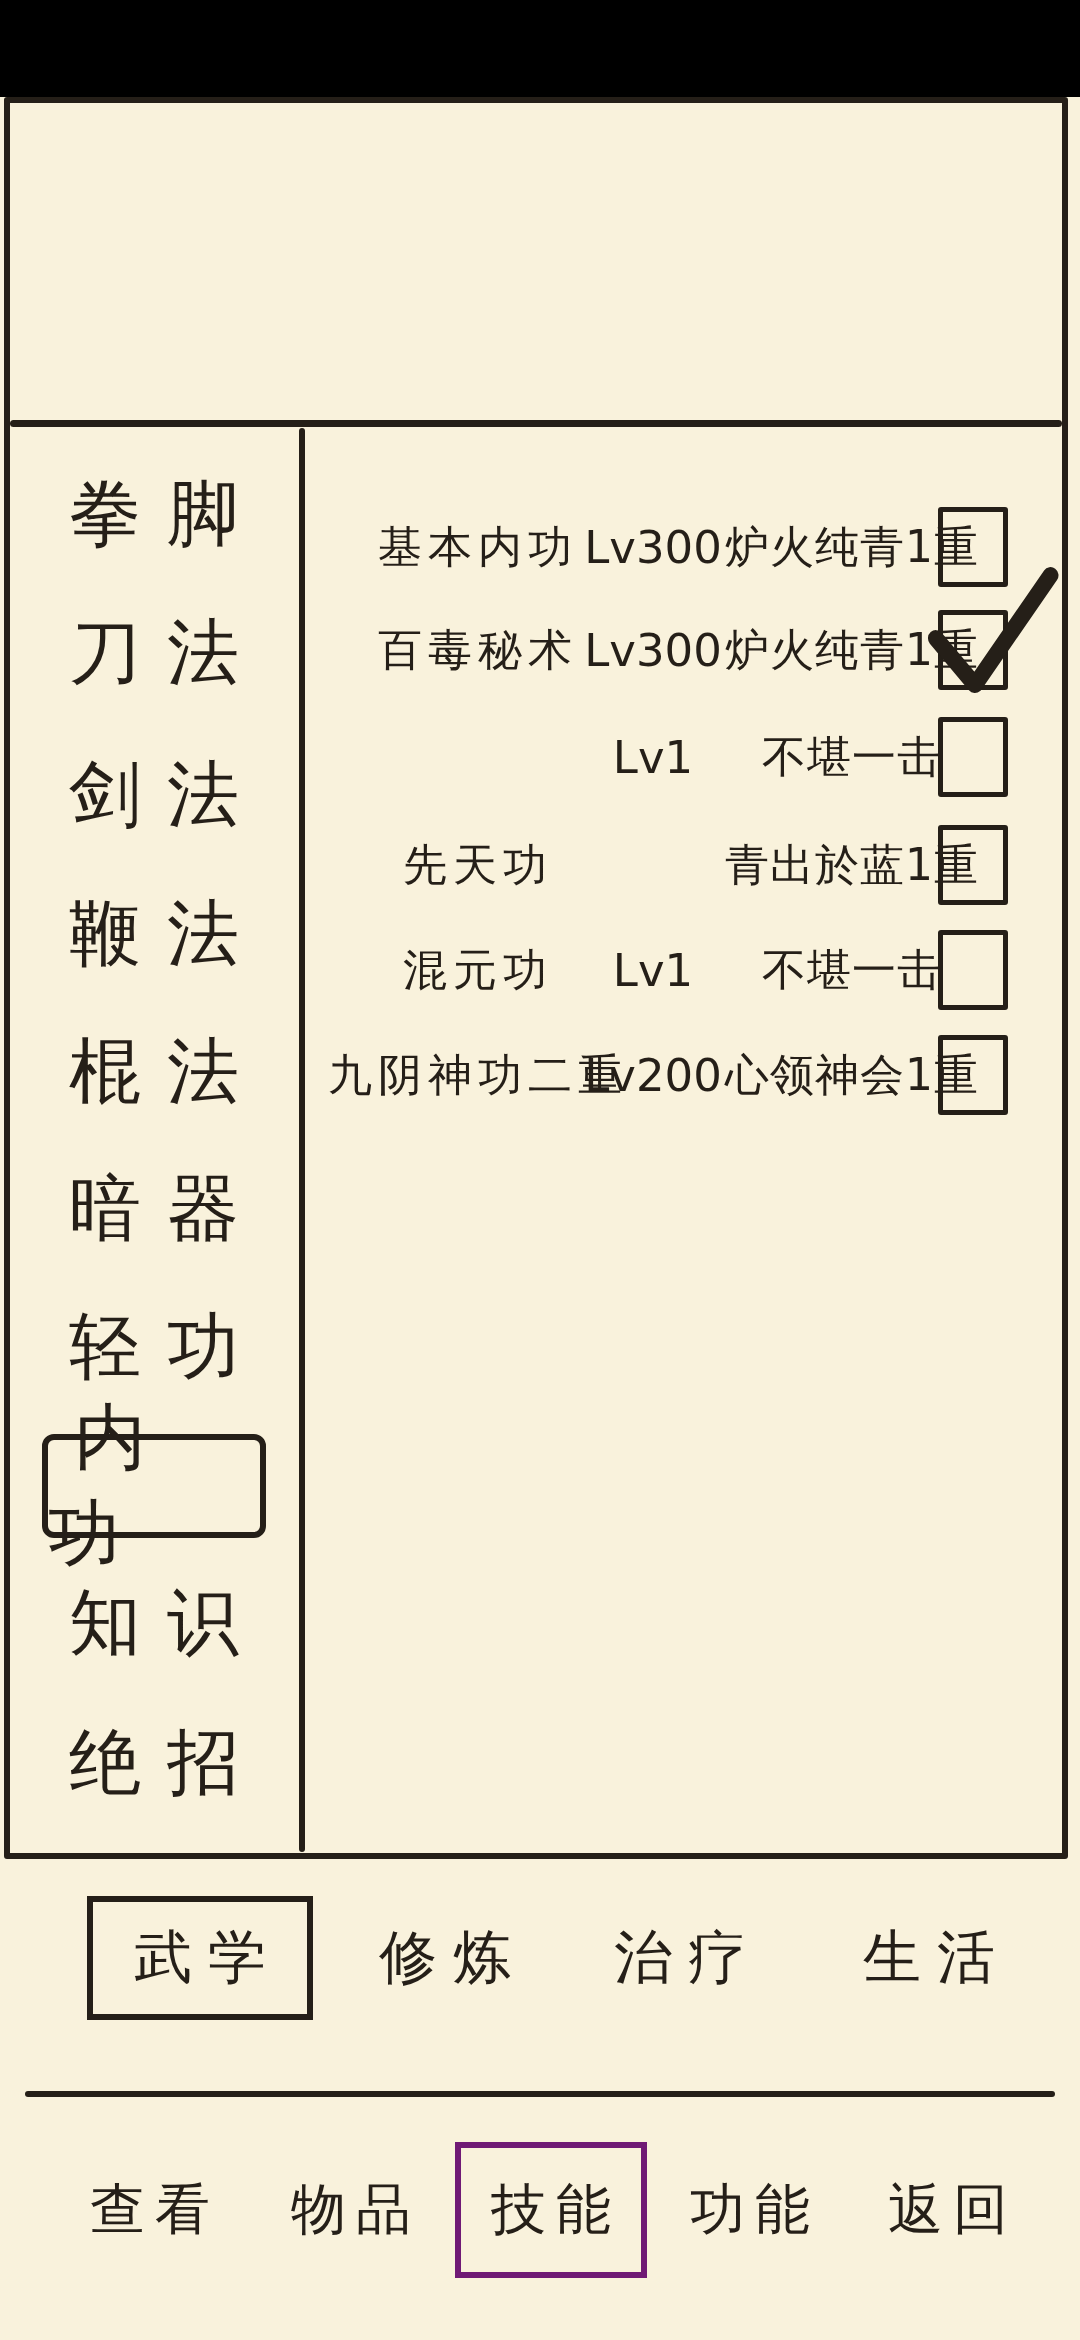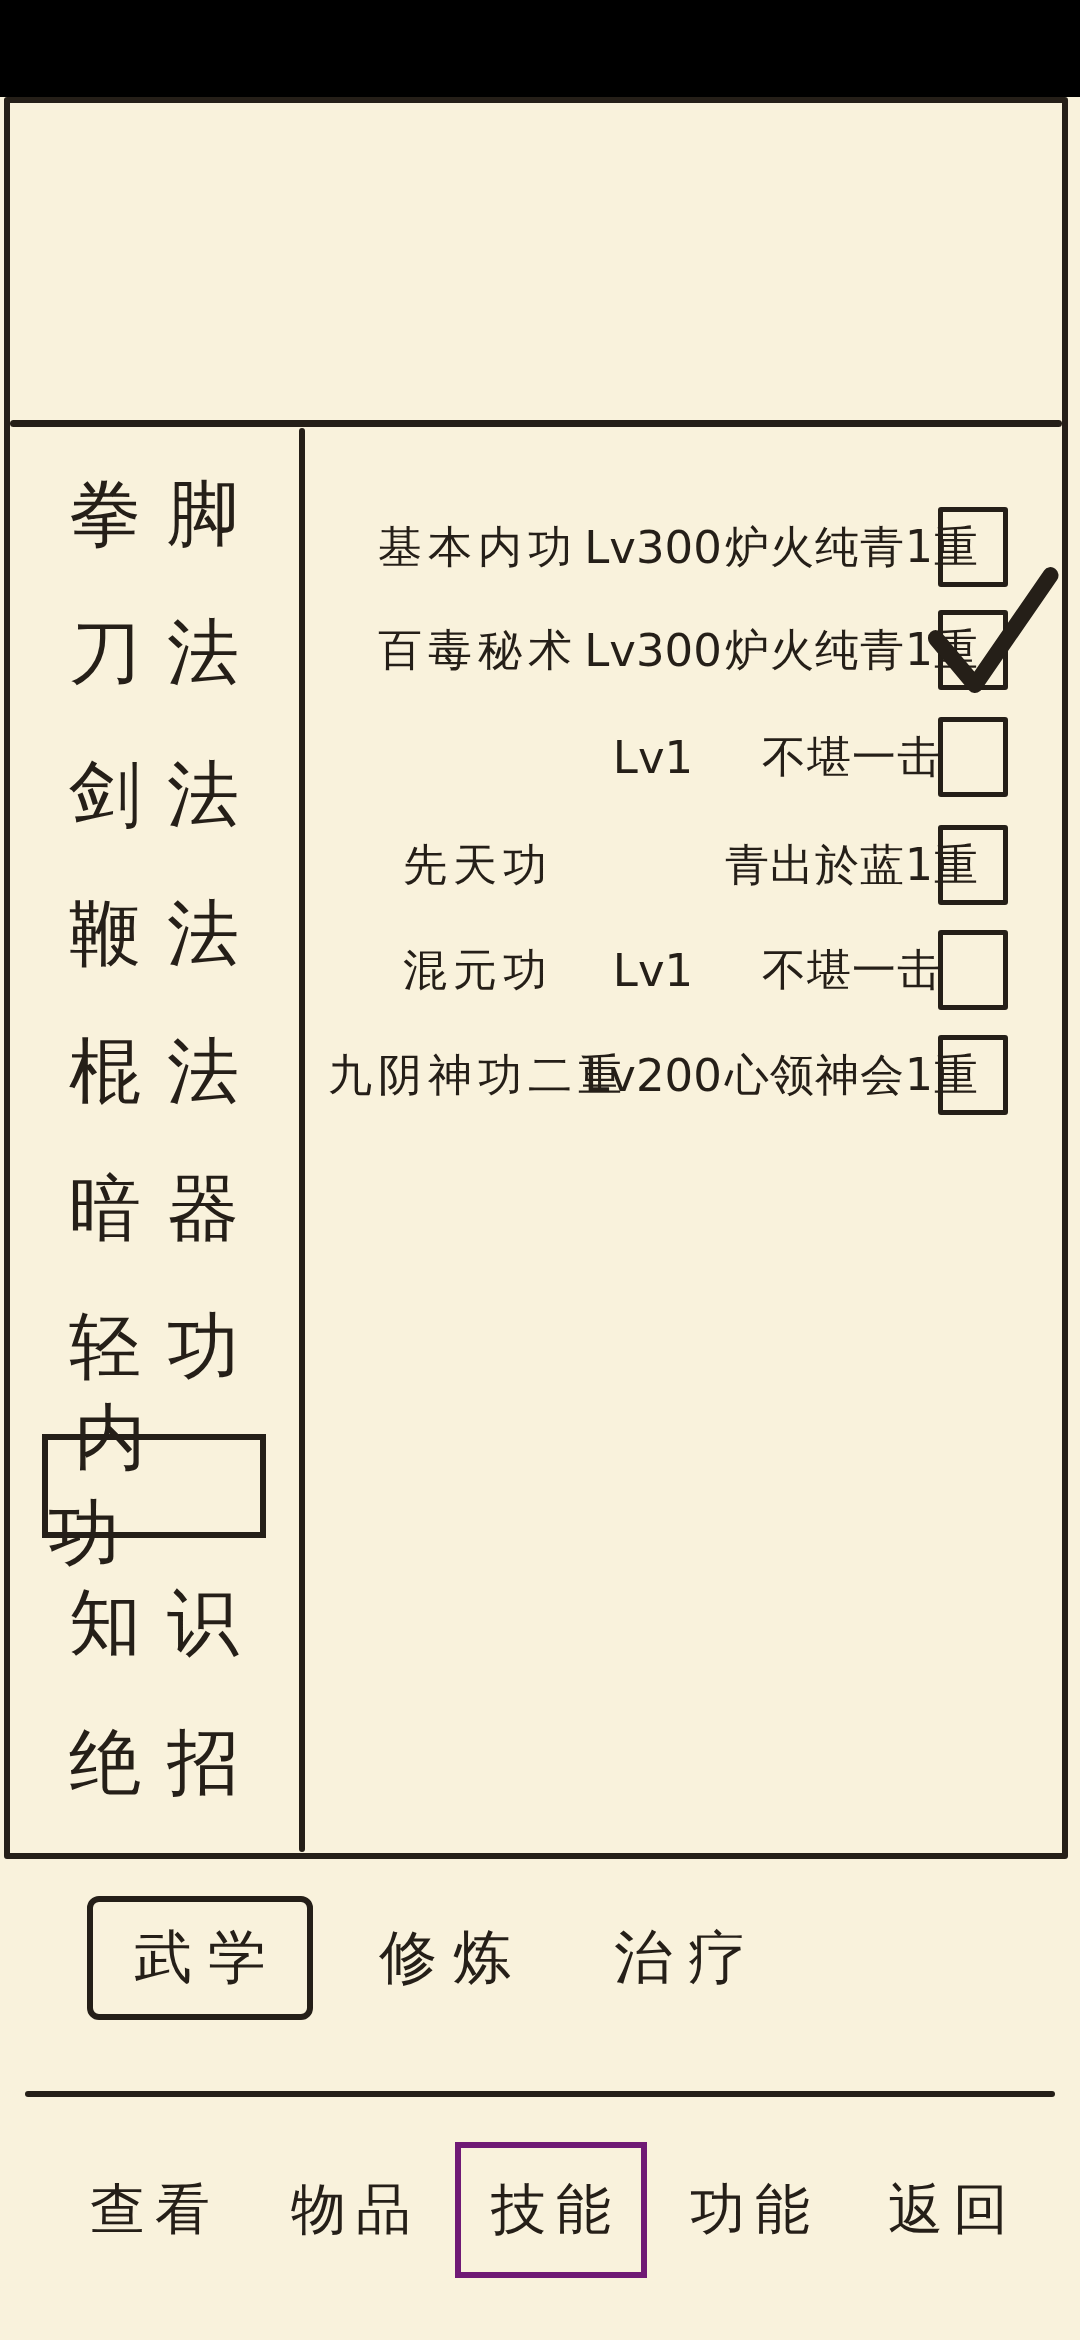--- a/index.html
+++ b/index.html
@@ -27,21 +27,21 @@
   .side-item:nth-child(1){top:39px;}
   .side-item:nth-child(2){top:178px;}
   .side-item:nth-child(3){top:320px;}
   .side-item:nth-child(4){top:459px;}
   .side-item:nth-child(5){top:597px;}
   .side-item:nth-child(6){top:734px;}
   .side-item:nth-child(7){top:872px;}
   .side-item:nth-child(8){top:1011px;}
   .side-item:nth-child(9){top:1148px;}
   .side-item:nth-child(10){top:1288px;}
-  .side-item.selected{border:6px solid #251f18;border-radius:0;}
+  .side-item.selected{border:6px solid #251f18;border-radius:12px;}
   
   .skill-list{left:302px;top:423px;width:770px;height:1430px;}
   .skill-row{position:absolute;left:0;width:770px;height:104px;}
   .skill-row:nth-child(1){top:72px;}
   .skill-row:nth-child(2){top:175px;}
   .skill-row:nth-child(3){top:282px;}
   .skill-row:nth-child(4){top:390px;}
   .skill-row:nth-child(5){top:495px;}
   .skill-row:nth-child(6){top:600px;}
   .s-name,.s-level,.s-mastery{position:absolute;top:0;height:104px;
@@ -56,21 +56,21 @@
   .checkbox.checked .check-icon{display:block;}
   
   .tabs{left:0;top:1896px;width:1080px;height:126px;}
   .tab-item{position:absolute;top:0;width:226px;height:124px;
       display:flex;align-items:center;justify-content:center;
       font-size:58px;letter-spacing:16px;text-indent:16px;box-sizing:border-box;}
   .tab-item:nth-child(1){left:87px;}
   .tab-item:nth-child(2){left:332px;}
   .tab-item:nth-child(3){left:567px;}
   .tab-item:nth-child(4){left:816px;}
-  .tab-item.selected{border:6px solid #251f18;border-radius:12px;}
+  .tab-item.selected{border:6px solid #251f18;border-radius:0;}
   
   .bottom-line{left:25px;top:2091px;width:1030px;height:6px;background:#251f18;border-radius:3px;}
   .nav{left:0;top:2142px;width:1080px;height:136px;}
   .nav-item{position:absolute;top:0;width:192px;height:136px;
       display:flex;align-items:center;justify-content:center;
       font-size:55px;letter-spacing:10px;text-indent:10px;box-sizing:border-box;}
   .nav-item:nth-child(1){left:54px;}
   .nav-item:nth-child(2){left:255px;}
   .nav-item:nth-child(3){left:455px;}
   .nav-item:nth-child(4){left:654px;text-align:center;}
@@ -147,20 +147,21 @@
     <div class="checkbox">
       
     </div>
   </div>
 </div>
 
 <div class="abs tabs">
   <div class="tab-item selected">武学</div>
   <div class="tab-item">修炼</div>
   <div class="tab-item">治疗</div>
+  <div class="tab-item">生活</div>
 </div>
 
 <div class="abs bottom-line"></div>
 
 <div class="abs nav">
   <div class="nav-item">查看</div>
   <div class="nav-item">物品</div>
   <div class="nav-item selected">技能</div>
   <div class="nav-item">功能</div>
   <div class="nav-item">返回</div>

